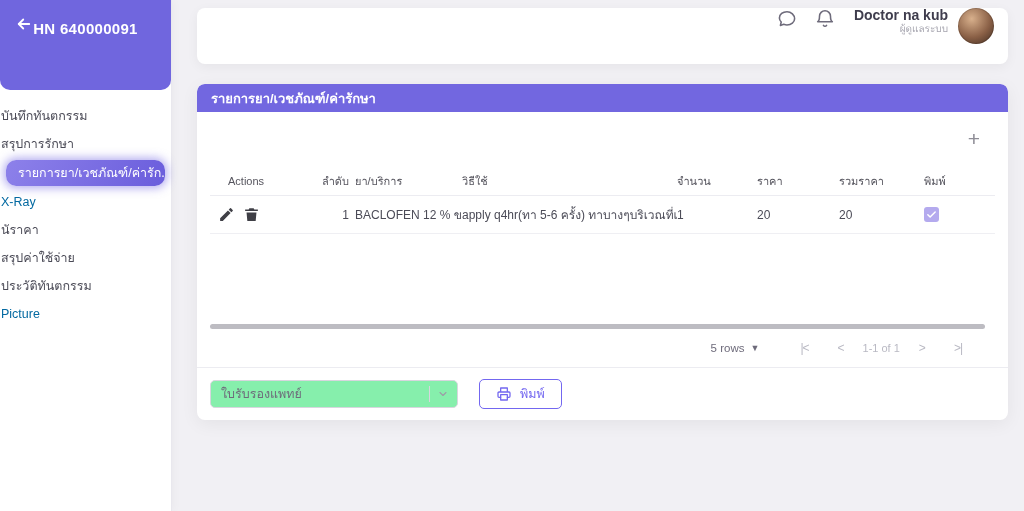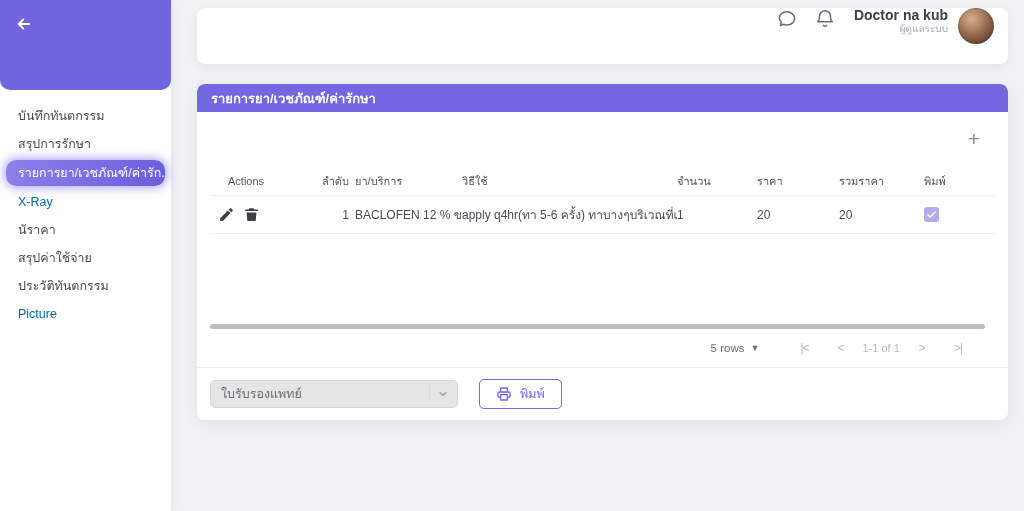--- a/index.html
+++ b/index.html
@@ -20,21 +20,21 @@
     border-radius:0 0 10px 10px; padding-top:20px; text-align:center;
   }
   .back-btn {
     position:absolute; left:14px; top:14px; width:20px; height:20px;
     cursor:pointer; display:flex; align-items:center; justify-content:center;
   }
   .sb-title { font-size:14px; font-weight:bold; margin-bottom:10px; }
   .sb-hn { font-size:15px; font-weight:bold; letter-spacing:.3px; }
   .menu { padding-top:12px; }
   .mi {
-    height:28px; line-height:28px; padding-left:18px; font-size:12.5px;
+    height:28px; line-height:28px; padding-left:1px; font-size:12.5px;
     color:#4b4b57; cursor:pointer; white-space:nowrap; overflow:hidden;
   }
   .mi.muted { color:#0369a1; }
   .mi.selected {
     margin:2px 6px; padding-left:12px; height:26px; line-height:26px;
     color:#fff; border-radius:10px;
     background:linear-gradient(118deg,#8d81ea,#6a5ddc);
     box-shadow:0 0 10px 2px rgba(113,101,226,.55);
   }
 
@@ -110,21 +110,21 @@
   .pg-btn { color:#b9b9c3; cursor:pointer; font-size:12px; letter-spacing:-1px; padding:0 14px; }
   .pg-range { color:#b9b9c3; font-size:11px; padding:0 4px; }
 
   .panel-footer {
     border-top:1px solid #ececf1; height:53px; flex:0 0 53px;
     display:flex; align-items:center; padding-left:13px; gap:21px;
   }
   .cert-select {
     width:248px; height:28px; border:1px solid #d8d6de; border-radius:5px;
     display:flex; align-items:center; padding:0 8px 0 10px; cursor:pointer;
-    font-size:12.5px; color:#6e6b7b; background:#e5e5e5;
+    font-size:12.5px; color:#6e6b7b; background:#86efac;
   }
   .cert-select .sel-label { flex:1; white-space:nowrap; overflow:hidden; }
   .sel-sep { width:1px; height:16px; background:#d8d6de; margin-right:7px; }
   .chev { width:12px; height:12px; color:#9d9ca6; }
   .print-btn {
     height:30px; padding:0 16px; background:#fff; border:1px solid #7367f0;
     border-radius:5px; color:#7367f0; font-size:12.5px; cursor:pointer;
     display:flex; align-items:center; gap:8px;
     font-family:"Liberation Sans","DejaVu Sans",sans-serif;
   }
@@ -136,20 +136,21 @@
 <div class="app">
 
   <aside class="sidebar">
     <div class="sidebar-header">
       <span class="back-btn">
         <svg viewBox="0 0 24 24" width="18" height="18" fill="none" stroke="#ffffff" stroke-width="2.4" stroke-linecap="round" stroke-linejoin="round">
             <path d="M19 12H5"></path>
             <path d="M11 18l-6-6 6-6"></path>
           </svg>
       </span>
+      <div class="sb-hn">HN 640000091</div>
     </div>
     <nav class="menu">
       <div class="mi">บันทึกทันตกรรม</div>
       <div class="mi">สรุปการรักษา</div>
       <div class="mi selected">รายการยา/เวชภัณฑ์/ค่ารัก...</div>
       <div class="mi muted">X-Ray</div>
       <div class="mi">นัราคา</div>
       <div class="mi">สรุปค่าใช้จ่าย</div>
       <div class="mi">ประวัติทันตกรรม</div>
       <div class="mi muted">Picture</div>

